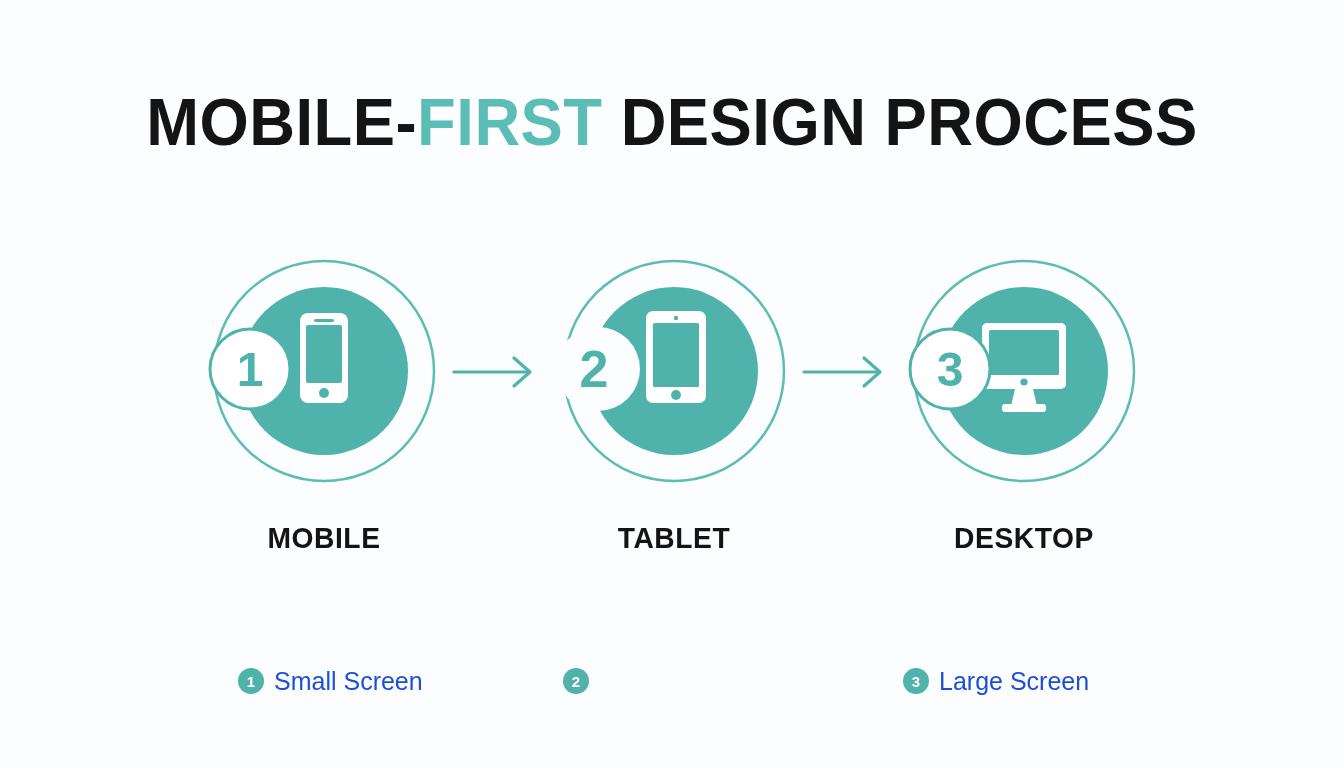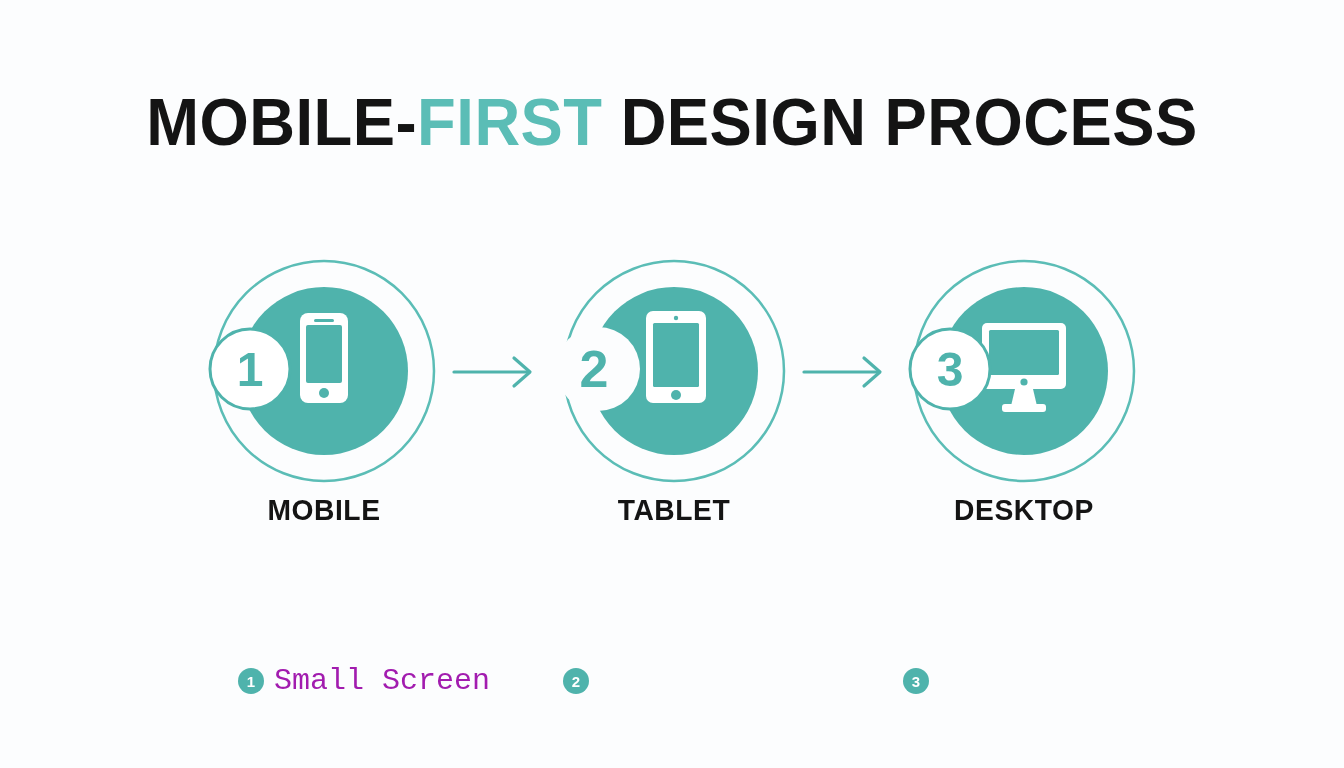--- a/index.html
+++ b/index.html
@@ -59,21 +59,21 @@
     width: 90px;
     height: 40px;
   }
   .arrow-1 { left: 452px; }
   .arrow-2 { left: 802px; }
 
   
   .captions {
     position: absolute;
     left: 0;
-    top: 493px;
+    top: 521px;
     width: 1220px;
     height: 44px;
   }
   .caption {
     position: absolute;
     top: 0;
     width: 300px;
     text-align: center;
     font-family: "Liberation Sans Narrow", "Liberation Sans", sans-serif;
     font-weight: bold;
@@ -114,23 +114,23 @@
     color: #ffffff;
     font-size: 15px;
     font-weight: bold;
     display: flex;
     align-items: center;
     justify-content: center;
     flex: 0 0 auto;
     font-family: "Liberation Sans", sans-serif;
   }
   .legend-label {
-    font-family: Liberation Mono, monospace;
-    font-size: 30px;
-    color: #a21caf;
+    font-family: Liberation Sans, sans-serif;
+    font-size: 25px;
+    color: #1d4ed8;
   }
 </style>
 </head>
 <body>
 
 <div class="title">
   <span>MOBILE-</span><span class="accent">FIRST</span><span> DESIGN PROCESS</span>
 </div>
 
 <div class="steps">
@@ -232,14 +232,15 @@
     <div class="legend-badge">1</div>
     <div class="legend-label">Small Screen</div>
   </div>
 
   <div class="legend-item legend-2">
     <div class="legend-badge">2</div>
   </div>
 
   <div class="legend-item legend-3">
     <div class="legend-badge">3</div>
+    <div class="legend-label">Large Screen</div>
   </div>
 </div>
 
 </body></html>

